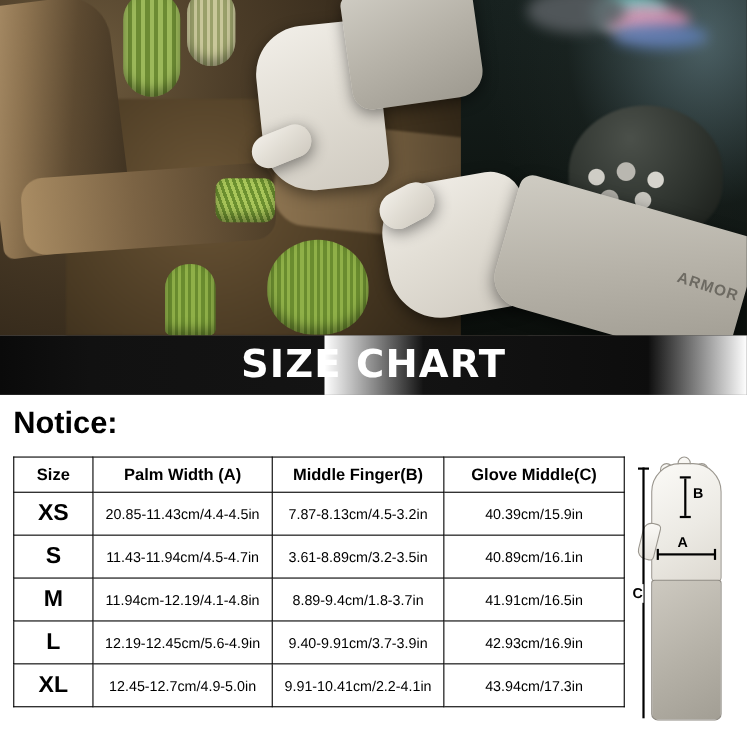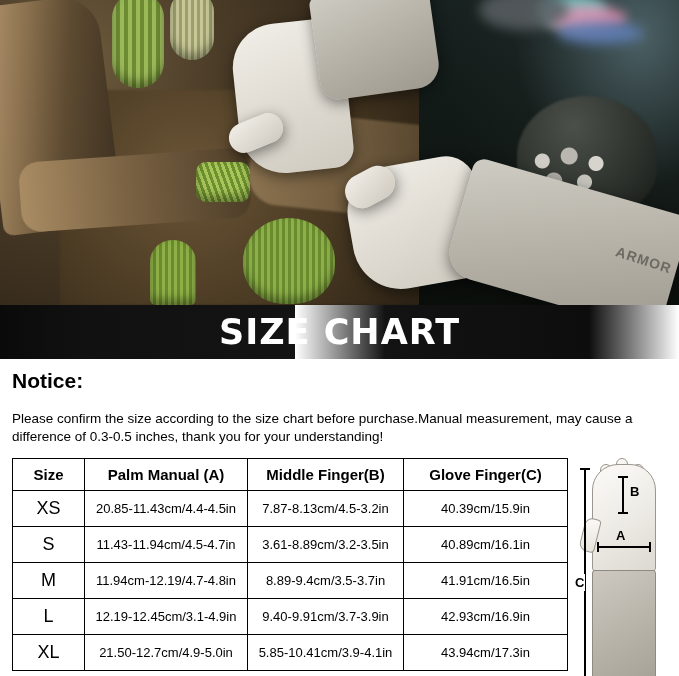--- a/index.html
+++ b/index.html
@@ -143,22 +143,22 @@
     font-weight: bold;
     letter-spacing: 1px;
     font-family: "DejaVu Sans", sans-serif;
   }
 
   
   .notice {
     padding: 10px 12px 4px 12px;
   }
   .notice h2 {
-    margin: 0 0 17px 0;
-    font-size: 21px;
+    margin: 0 0 2px 0;
+    font-size: 28px;
     font-weight: bold;
     color: #000;
   }
   .notice p {
     margin: 0;
     font-size: 13.5px;
     line-height: 1.35;
     color: #000;
   }
 
@@ -184,22 +184,22 @@
   table th {
     font-size: 15px;
     font-weight: bold;
     margin-left: 24px;
   }
   table th.c0 { width: 72px; }
   table th.c1 { width: 163px; }
   table th.c2 { width: 156px; }
   table th.c3 { width: 164px; }
   table td.size {
-    font-size: 18px;
-    font-weight: normal;
+    font-size: 21px;
+    font-weight: bold;
   }
 
   
   .diagram {
     position: relative;
     width: 92px;
     height: 240px;
     margin-top: 4px;
   }
   .dg-hand {
@@ -276,62 +276,61 @@
   </div>
 
   <div class="title-band">
     <div class="edge-l"></div>
     <div class="edge-r"></div>
     <h1>SIZE CHART</h1>
   </div>
 
   <div class="notice">
     <h2>Notice:</h2>
-    <p>Please confirm the size according to the size chart before purchase.Manual measurement, may cause a difference of 0.3-0.5 inches, thank you for your understanding!</p>
   </div>
 
   <div class="lower">
     <table>
       <thead>
         <tr>
           <th class="c0">Size</th>
-          <th class="c1">Palm Manual (A)</th>
+          <th class="c1">Palm Width (A)</th>
           <th class="c2">Middle Finger(B)</th>
-          <th class="c3">Glove Finger(C)</th>
+          <th class="c3">Glove Middle(C)</th>
         </tr>
       </thead>
       <tbody>
         <tr>
           <td class="size">XS</td>
           <td>20.85-11.43cm/4.4-4.5in</td>
           <td>7.87-8.13cm/4.5-3.2in</td>
           <td>40.39cm/15.9in</td>
         </tr>
         <tr>
           <td class="size">S</td>
           <td>11.43-11.94cm/4.5-4.7in</td>
           <td>3.61-8.89cm/3.2-3.5in</td>
           <td>40.89cm/16.1in</td>
         </tr>
         <tr>
           <td class="size">M</td>
-          <td>11.94cm-12.19/4.7-4.8in</td>
-          <td>8.89-9.4cm/3.5-3.7in</td>
+          <td>11.94cm-12.19/4.1-4.8in</td>
+          <td>8.89-9.4cm/1.8-3.7in</td>
           <td>41.91cm/16.5in</td>
         </tr>
         <tr>
           <td class="size">L</td>
-          <td>12.19-12.45cm/3.1-4.9in</td>
+          <td>12.19-12.45cm/5.6-4.9in</td>
           <td>9.40-9.91cm/3.7-3.9in</td>
           <td>42.93cm/16.9in</td>
         </tr>
         <tr>
           <td class="size">XL</td>
-          <td>21.50-12.7cm/4.9-5.0in</td>
-          <td>5.85-10.41cm/3.9-4.1in</td>
+          <td>12.45-12.7cm/4.9-5.0in</td>
+          <td>9.91-10.41cm/2.2-4.1in</td>
           <td>43.94cm/17.3in</td>
         </tr>
       </tbody>
     </table>
 
     <div class="diagram">
       <div class="dg-finger" style="left:22px;"></div>
       <div class="dg-finger" style="left:38px; top:-4px; height:38px;"></div>
       <div class="dg-finger" style="left:54px;"></div>
       <div class="dg-hand"></div>

